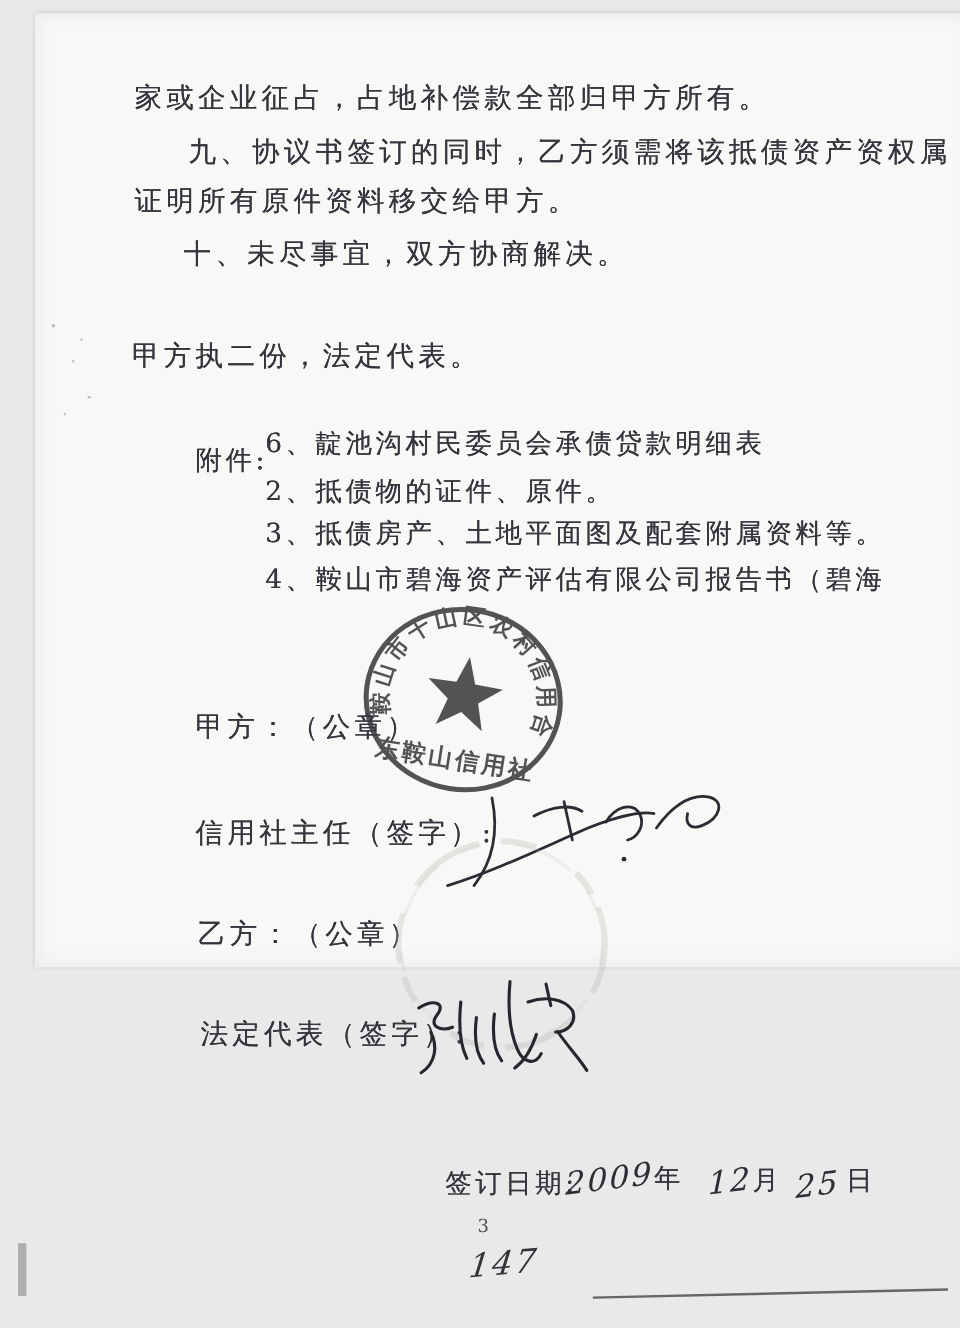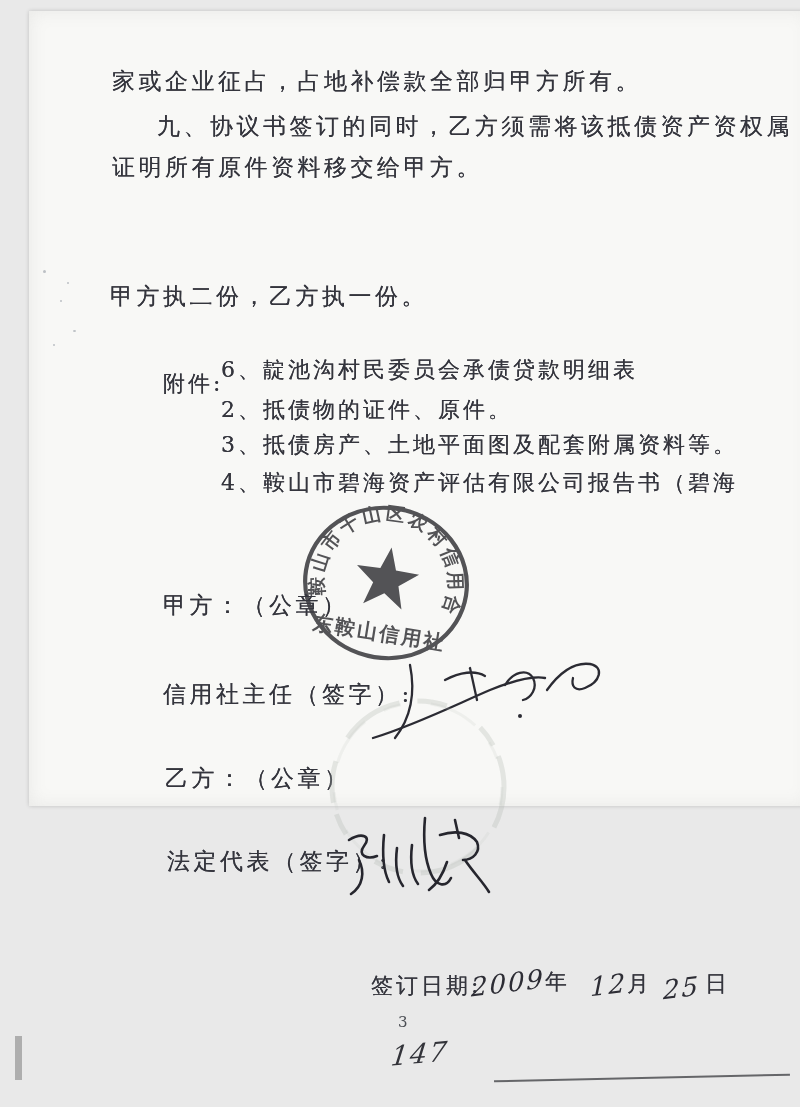--- a/index.html
+++ b/index.html
@@ -69,21 +69,22 @@
   <div class="speck" style="left:28px;top:270px;width:3px;height:3px;"></div>
   <div class="speck" style="left:45px;top:300px;width:2px;height:2px;"></div>
   <div class="speck" style="left:58px;top:330px;width:3px;height:2px;"></div>
   <div class="speck" style="left:38px;top:344px;width:2px;height:2px;"></div>
   <div class="speck" style="left:52px;top:282px;width:2px;height:2px;"></div>
   <div class="edge-shadow"></div>
 
   <div class="line" style="left:97px;top:66px;">家或企业征占，占地补偿款全部归甲方所有。</div>
   <div class="line" style="left:142px;top:111px;">九、协议书签订的同时，乙方须需将该抵债资产资权属</div>
   <div class="line" style="left:97px;top:152px;">证明所有原件资料移交给甲方。</div>
-  <div class="line" style="left:95px;top:281px;">甲方执二份，乙方执一份。</div>
+  <div class="line" style="left:138px;top:196px;">十、未尽事宜，双方协商解决。</div>
+  <div class="line" style="left:95px;top:281px;">甲方执二份，法定代表。</div>
 
   <div class="line small-line" style="left:148px;top:369px;">附件:</div>
   <div class="line small-line" style="left:206px;top:355px;">6、靛池沟村民委员会承债贷款明细表</div>
   <div class="line small-line" style="left:206px;top:395px;">2、抵债物的证件、原件。</div>
   <div class="line small-line" style="left:206px;top:430px;">3、抵债房产、土地平面图及配套附属资料等。</div>
   <div class="line small-line" style="left:206px;top:468px;">4、鞍山市碧海资产评估有限公司报告书（碧海</div>
 
   <svg style="left:281px;top:503px;" width="182" height="168" viewBox="0 0 182 168">
     <g transform="rotate(9 90 80)" opacity="0.88">
       <ellipse cx="90" cy="80" rx="81" ry="75" fill="none" stroke="#3d3d40" stroke-width="4.2"></ellipse>

